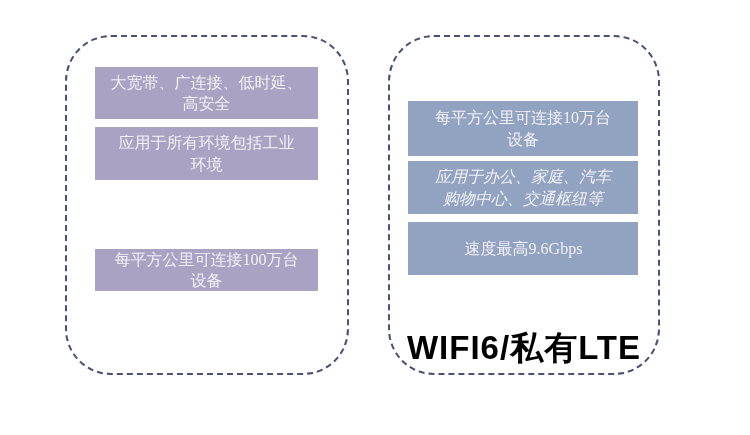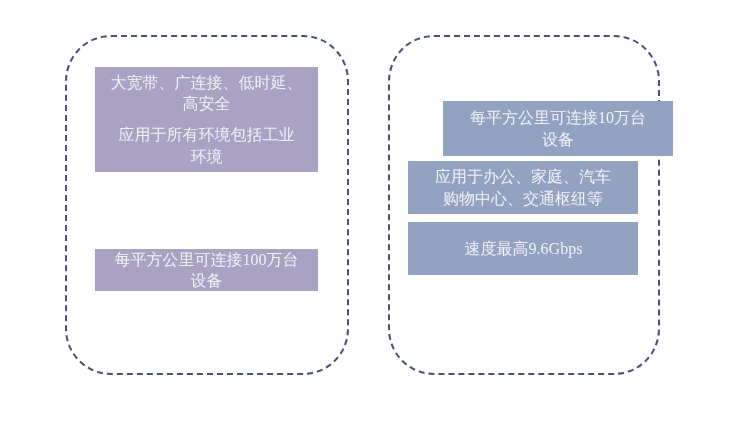--- a/index.html
+++ b/index.html
@@ -39,26 +39,26 @@
     font-size: 16px;
     line-height: 1.32;
     white-space: pre-line;
     box-sizing: border-box;
     padding: 2px 6px;
   }
   .panel-left .feature-box  { left: 28px; width: 223px; }
   .panel-right .feature-box { left: 18px; width: 230px; }
 
   .pl-b0 { top: 30px;  height: 52px; }
-  .pl-b1 { top: 82px;  height: 53px; }
+  .pl-b1 { top: 90px;  height: 53px; }
   .pl-b2 { top: 153px; height: 52px; }
   .pl-b3 { top: 212px; height: 42px; }
 
-  .pr-b0 { top: 64px;  height: 55px; margin-left: 35px; }
-  .pr-b1 { top: 124px; height: 53px; }
+  .pr-b0 { top: 64px;  height: 55px; }
+  .pr-b1 { top: 124px; height: 53px; font-style: italic; }
   .pr-b2 { top: 185px; height: 53px; }
 
   .panel-title {
     position: absolute;
     left: 0;
     width: 100%;
     text-align: center;
     font-weight: 700;
     color: #000000;
     font-size: 33px;
@@ -116,16 +116,17 @@
     <div class="feature-box pl-b3" style="background: rgb(169, 162, 195);">每平方公里可连接100万台
 设备</div>
   </section>
 
   <section class="panel panel-right" style="border-color: rgb(74, 81, 118);">
     <div class="feature-box pr-b0" style="background: rgb(146, 163, 193);">每平方公里可连接10万台
 设备</div>
     <div class="feature-box pr-b1" style="background: rgb(146, 163, 193);">应用于办公、家庭、汽车
 购物中心、交通枢纽等</div>
     <div class="feature-box pr-b2" style="background: rgb(146, 163, 193); padding-left: 7px;">速度最高9.6Gbps</div>
+    <h2 class="panel-title">WIFI6/私有LTE</h2>
   </section>
 
 
 </div>
 
 </body></html>

